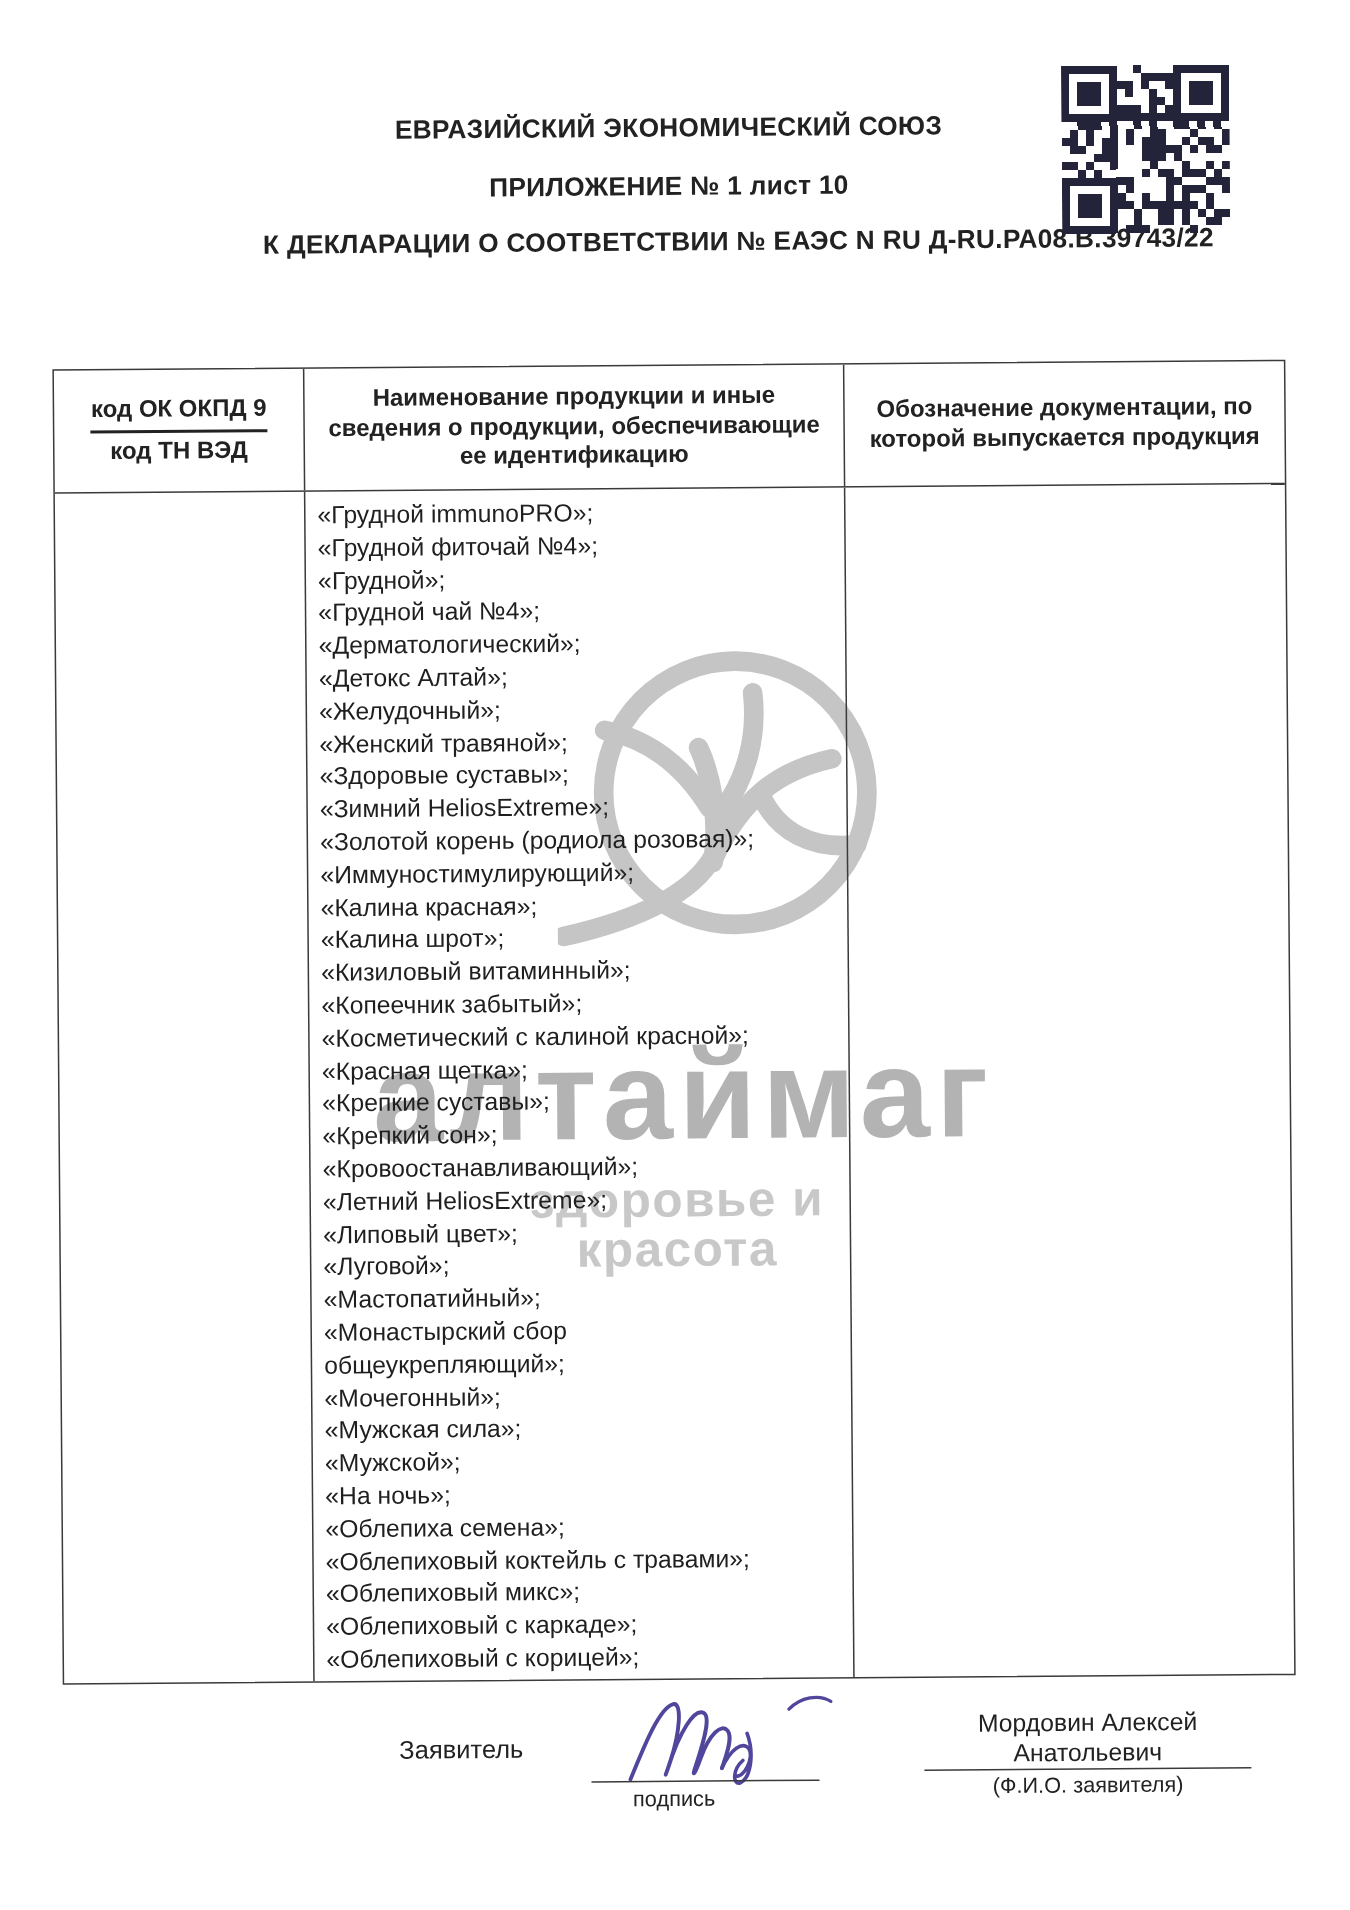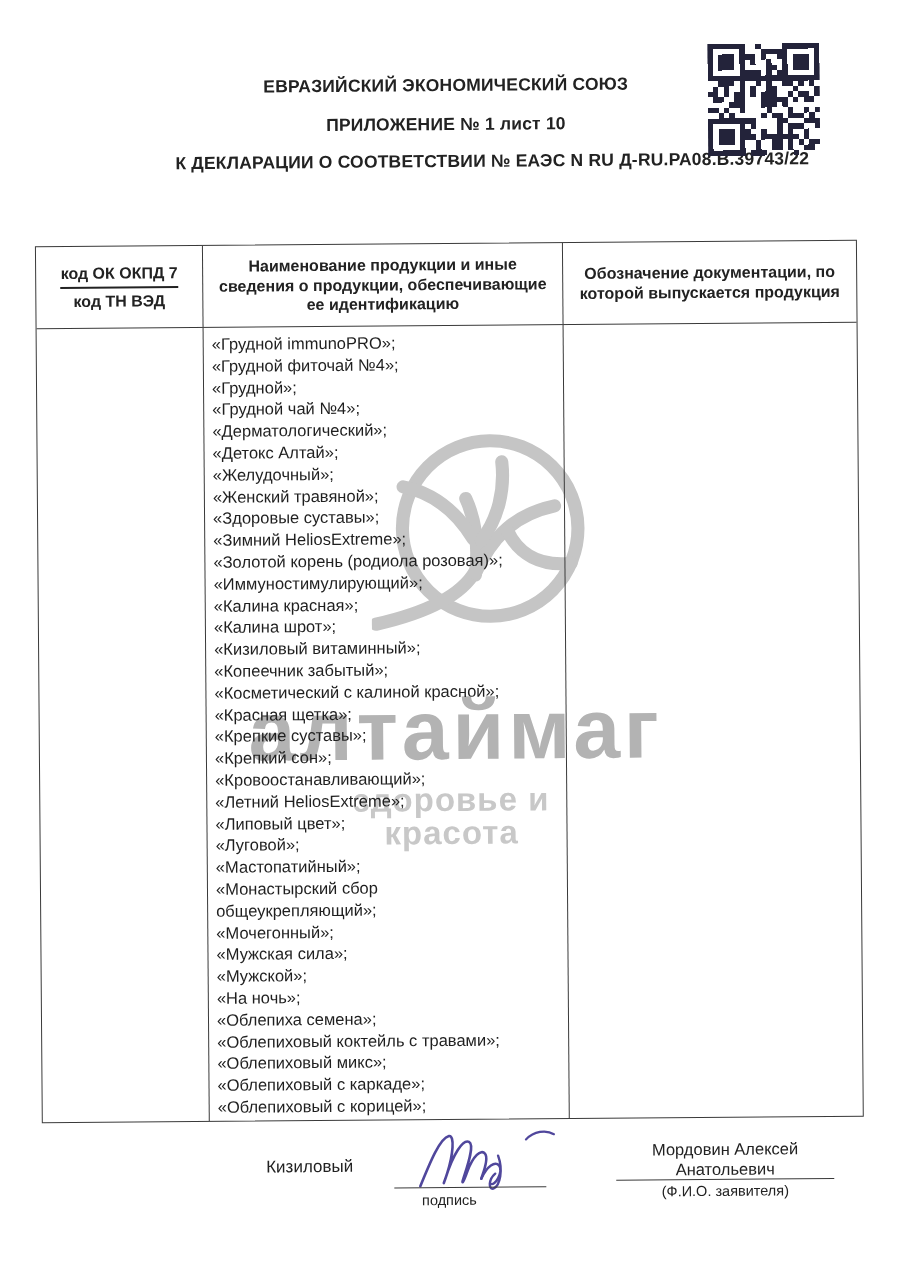--- a/index.html
+++ b/index.html
@@ -216,21 +216,21 @@
         <rect x="19" y="19" width="1" height="1" fill="#23233a"></rect>
         <rect x="8" y="20" width="1" height="1" fill="#23233a"></rect>
         <rect x="9" y="20" width="1" height="1" fill="#23233a"></rect>
         <rect x="10" y="20" width="1" height="1" fill="#23233a"></rect>
         <rect x="16" y="20" width="1" height="1" fill="#23233a"></rect>
       </svg>
 
     <div id="doc-table">
       <div class="trow thead">
         <div class="cell c1 hcell">
-          <span>код ОК ОКПД 7</span>
+          <span>код ОК ОКПД 9</span>
           <span class="split-line"></span>
           <span>код ТН ВЭД</span>
         </div>
         <div class="cell c2 hcell">Наименование продукции и иные сведения о продукции, обеспечивающие ее идентификацию</div>
         <div class="cell c3 hcell">Обозначение документации, по которой выпускается продукция</div>
       </div>
       <div class="trow tbody">
         <div class="cell c1"></div>
         <div class="cell c2">
           <ul id="product-list">
@@ -269,21 +269,21 @@
               <li>«Облепиховый коктейль с травами»;</li>
               <li>«Облепиховый микс»;</li>
               <li>«Облепиховый с каркаде»;</li>
               <li>«Облепиховый с корицей»;</li>
             </ul>
         </div>
         <div class="cell c3"></div>
       </div>
     </div>
 
-    <div class="sig-label">Кизиловый</div>
+    <div class="sig-label">Заявитель</div>
     <svg id="sig-svg" viewBox="0 0 152 64" fill="none">
       <path d="M 14,58 C 24,34 34,10 43,8 C 49,7 47,27 41,45 C 38,54 36,59 39,51 C 47,26 57,11 63,14 C 69,17 61,39 57,51 C 55,57 57,55 61,44 C 67,28 75,21 79,26 C 83,31 77,45 75,51" stroke="#50479c" stroke-width="2.6" stroke-linecap="round"></path>
       <path d="M 75,51 C 81,38 89,33 93,38 C 97,44 89,59 84,56 M 92,28 C 97,42 94,58 87,61 C 82,62 82,52 89,46" stroke="#50479c" stroke-width="2.4" stroke-linecap="round"></path>
       <path d="M 120,12 C 128,4 140,2 148,7" stroke="#50479c" stroke-width="2.2" stroke-linecap="round"></path>
     </svg>
     <div class="sig-line"></div>
     <div class="sig-caption">подпись</div>
     <div class="name-block">
       <div>Мордовин Алексей</div>
       <div>Анатольевич</div>

